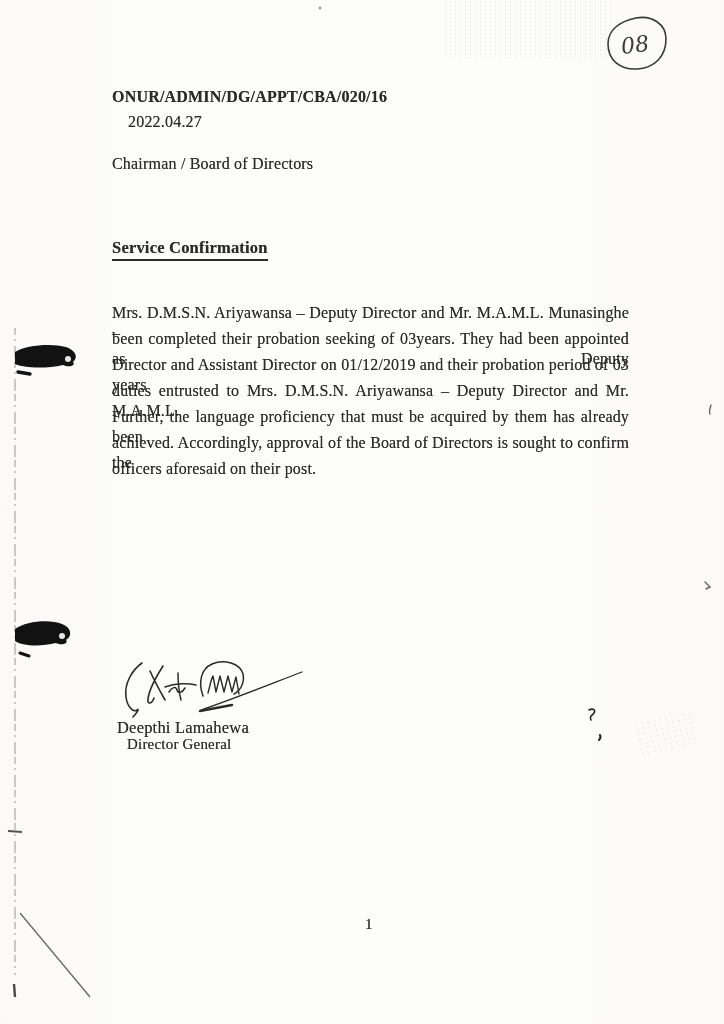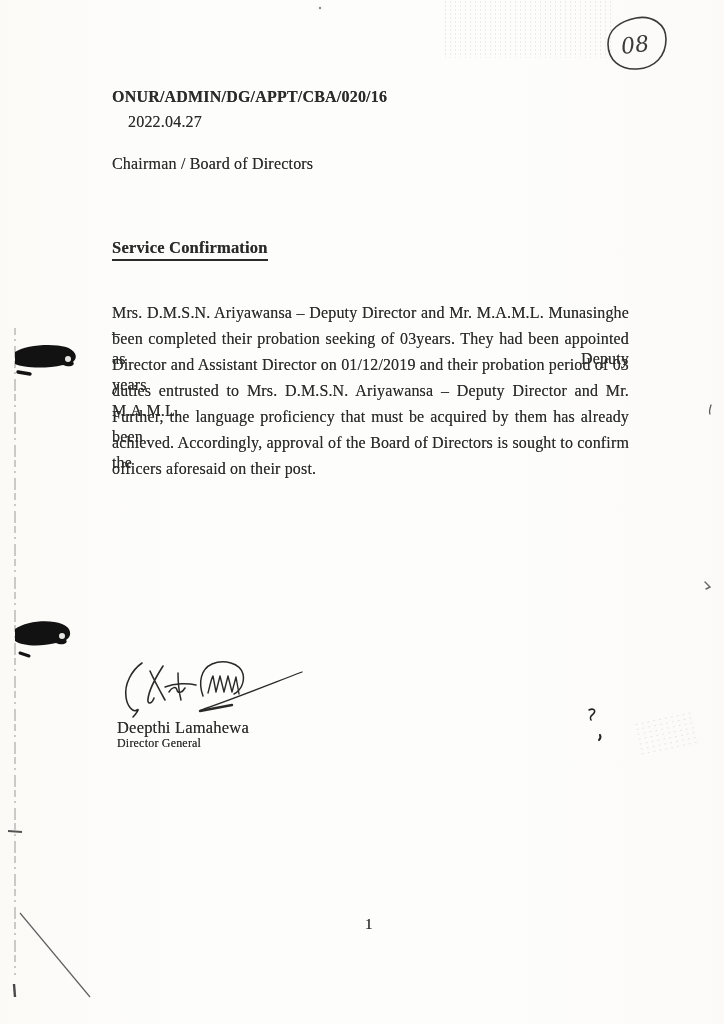--- a/index.html
+++ b/index.html
@@ -24,21 +24,21 @@
                 border-bottom:2px solid #2b2b2b; padding-bottom:1px; }
   .body-block { position:absolute; left:112px; top:303px; width:517px; }
   .line {
     font-size:16px; line-height:20px; height:26px;
     text-align:justify; text-align-last:justify;
     letter-spacing:0.15px; white-space:normal;
     text-shadow:0 0 0.5px rgba(45,45,45,0.65);
   }
   .line.last { text-align-last:left; }
   .sig-name  { left:117px; top:718px; font-size:16.5px; }
-  .sig-title { left:117px; top:736px; font-size:12px; }
+  .sig-title { left:127px; top:736px; font-size:15px; }
   .pageno    { left:365px; top:916px; font-size:15px; }
   .noise-patch {
     position:absolute; left:443px; top:0; width:170px; height:58px;
     background-image:radial-gradient(rgba(120,120,125,0.55) 0.6px, transparent 0.8px);
     background-size:5px 4px; opacity:0.28; pointer-events:none;
   }
   .noise-patch2 {
     position:absolute; left:636px; top:716px; width:60px; height:34px;
     background-image:radial-gradient(rgba(110,110,115,0.5) 0.6px, transparent 0.8px);
     background-size:6px 5px; opacity:0.3; transform:rotate(-12deg); pointer-events:none;

